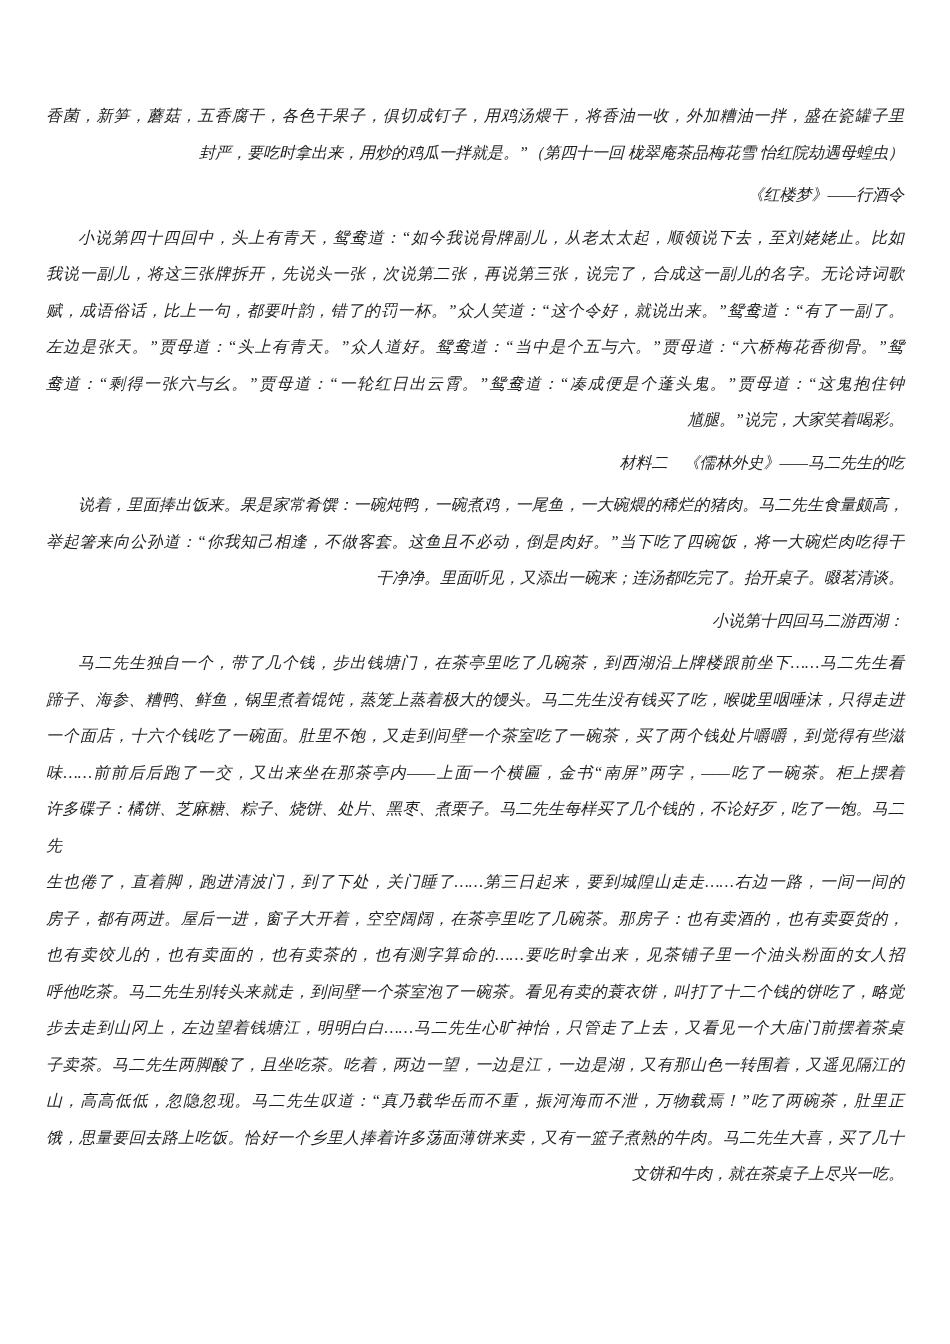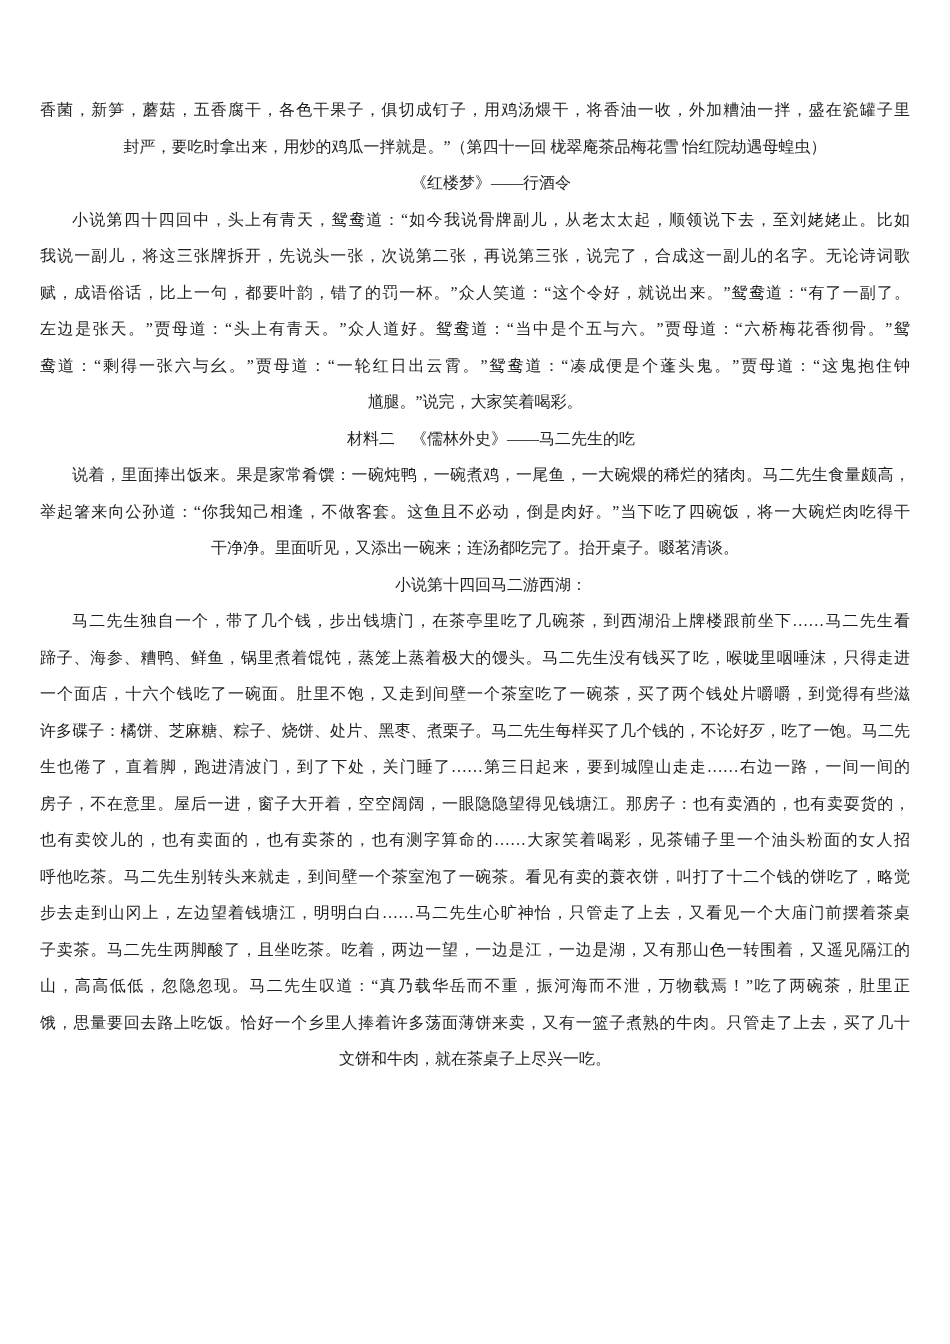--- a/index.html
+++ b/index.html
@@ -14,26 +14,26 @@
     color: #1f1f1f;
     overflow: hidden;
   }
   .page {
     box-sizing: border-box;
     width: 950px;
     height: 1344px;
     padding: 92px 40px 0 40px;
     background: #ffffff;
   }
-  .para { margin: 0; }
+  .para { margin: 6px; font-style: italic; }
   .line {
     font-size: 16px;
     line-height: 36.5px;
     letter-spacing: 0;
-    text-align: center;
+    text-align: right;
     white-space: normal;
   }
   .justify {
     text-align: justify;
     text-align-last: justify;
   }
   .indent { text-indent: 2em; }
 </style>
 </head>
 <body>
@@ -70,25 +70,26 @@
   </div>
 
   <div class="para">
     <div class="line indent">小说第十四回马二游西湖：</div>
   </div>
 
   <div class="para">
     <div class="line justify indent">马二先生独自一个，带了几个钱，步出钱塘门，在茶亭里吃了几碗茶，到西湖沿上牌楼跟前坐下……马二先生看</div>
     <div class="line justify">蹄子、海参、糟鸭、鲜鱼，锅里煮着馄饨，蒸笼上蒸着极大的馒头。马二先生没有钱买了吃，喉咙里咽唾沫，只得走进</div>
     <div class="line justify">一个面店，十六个钱吃了一碗面。肚里不饱，又走到间壁一个茶室吃了一碗茶，买了两个钱处片嚼嚼，到觉得有些滋</div>
+    <div class="line justify">味……前前后后跑了一交，又出来坐在那茶亭内——上面一个横匾，金书“南屏”两字，——吃了一碗茶。柜上摆着</div>
     <div class="line justify">许多碟子：橘饼、芝麻糖、粽子、烧饼、处片、黑枣、煮栗子。马二先生每样买了几个钱的，不论好歹，吃了一饱。马二先</div>
     <div class="line justify">生也倦了，直着脚，跑进清波门，到了下处，关门睡了……第三日起来，要到城隍山走走……右边一路，一间一间的</div>
-    <div class="line justify">房子，不在意里。屋后一进，窗子大开着，空空阔阔，一眼隐隐望得见钱塘江。那房子：也有卖酒的，也有卖耍货的，</div>
-    <div class="line justify">也有卖饺儿的，也有卖面的，也有卖茶的，也有测字算命的……大家笑着喝彩，见茶铺子里一个油头粉面的女人招</div>
+    <div class="line justify">房子，都有两进。屋后一进，窗子大开着，空空阔阔，在茶亭里吃了几碗茶。那房子：也有卖酒的，也有卖耍货的，</div>
+    <div class="line justify">也有卖饺儿的，也有卖面的，也有卖茶的，也有测字算命的……要吃时拿出来，见茶铺子里一个油头粉面的女人招</div>
     <div class="line justify">呼他吃茶。马二先生别转头来就走，到间壁一个茶室泡了一碗茶。看见有卖的蓑衣饼，叫打了十二个钱的饼吃了，略觉</div>
     <div class="line justify">步去走到山冈上，左边望着钱塘江，明明白白……马二先生心旷神怡，只管走了上去，又看见一个大庙门前摆着茶桌</div>
     <div class="line justify">子卖茶。马二先生两脚酸了，且坐吃茶。吃着，两边一望，一边是江，一边是湖，又有那山色一转围着，又遥见隔江的</div>
     <div class="line justify">山，高高低低，忽隐忽现。马二先生叹道：“真乃载华岳而不重，振河海而不泄，万物载焉！”吃了两碗茶，肚里正</div>
-    <div class="line justify">饿，思量要回去路上吃饭。恰好一个乡里人捧着许多荡面薄饼来卖，又有一篮子煮熟的牛肉。只管走了上去，买了几十</div>
+    <div class="line justify">饿，思量要回去路上吃饭。恰好一个乡里人捧着许多荡面薄饼来卖，又有一篮子煮熟的牛肉。马二先生大喜，买了几十</div>
     <div class="line">文饼和牛肉，就在茶桌子上尽兴一吃。</div>
   </div>
 
 </div>
 
 </body></html>

